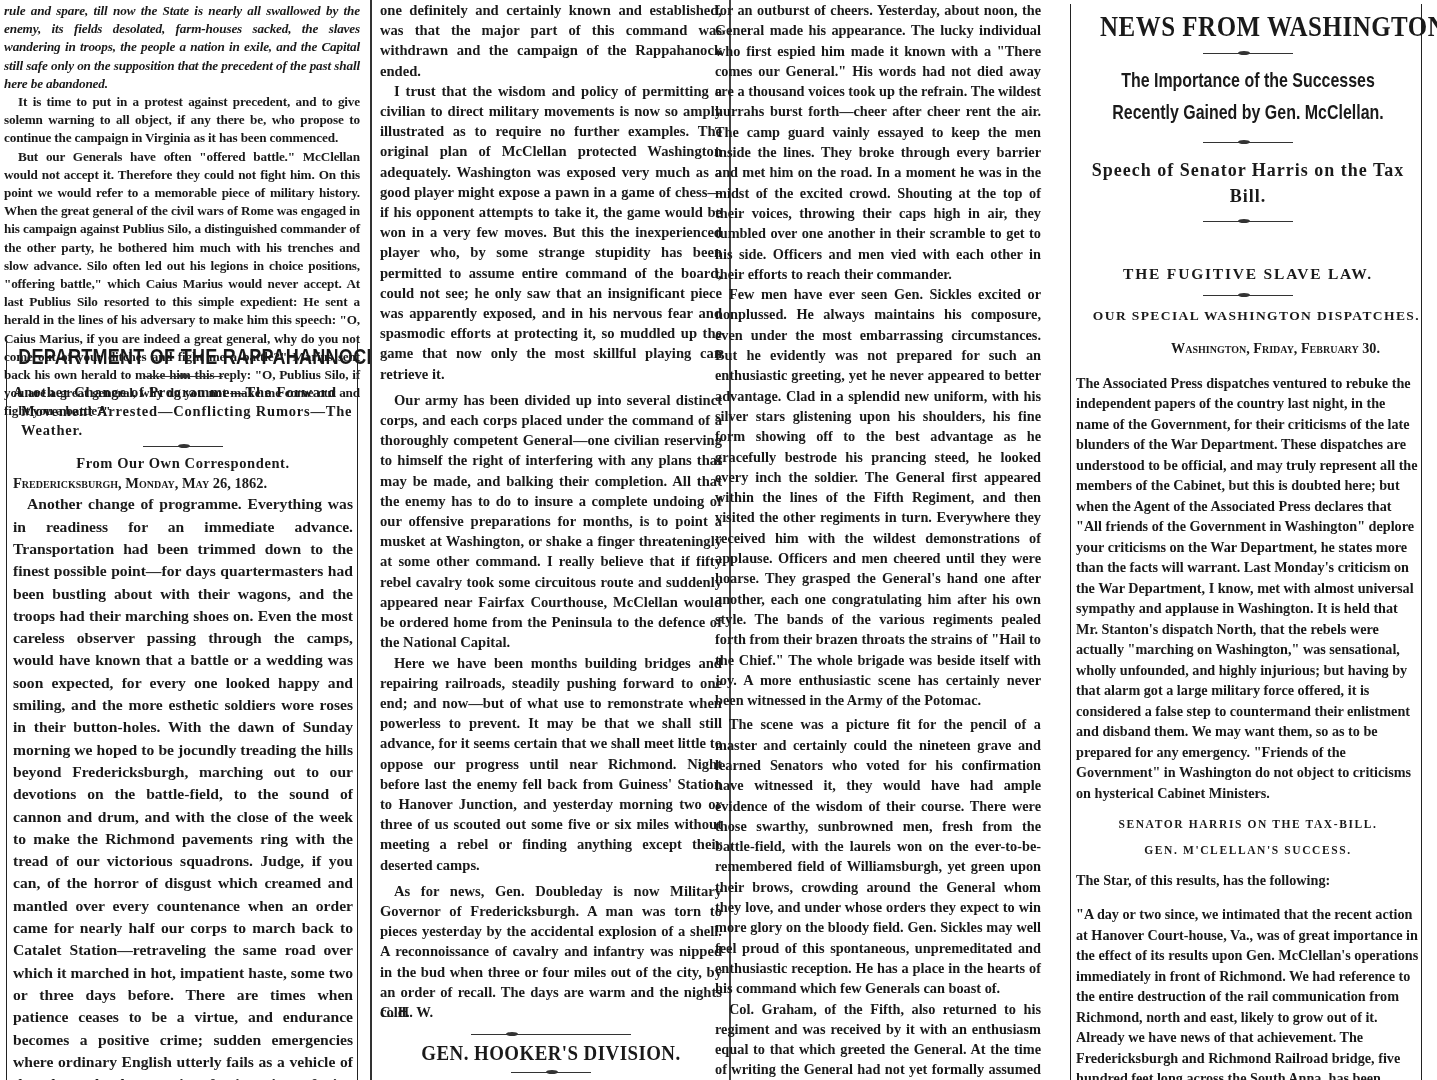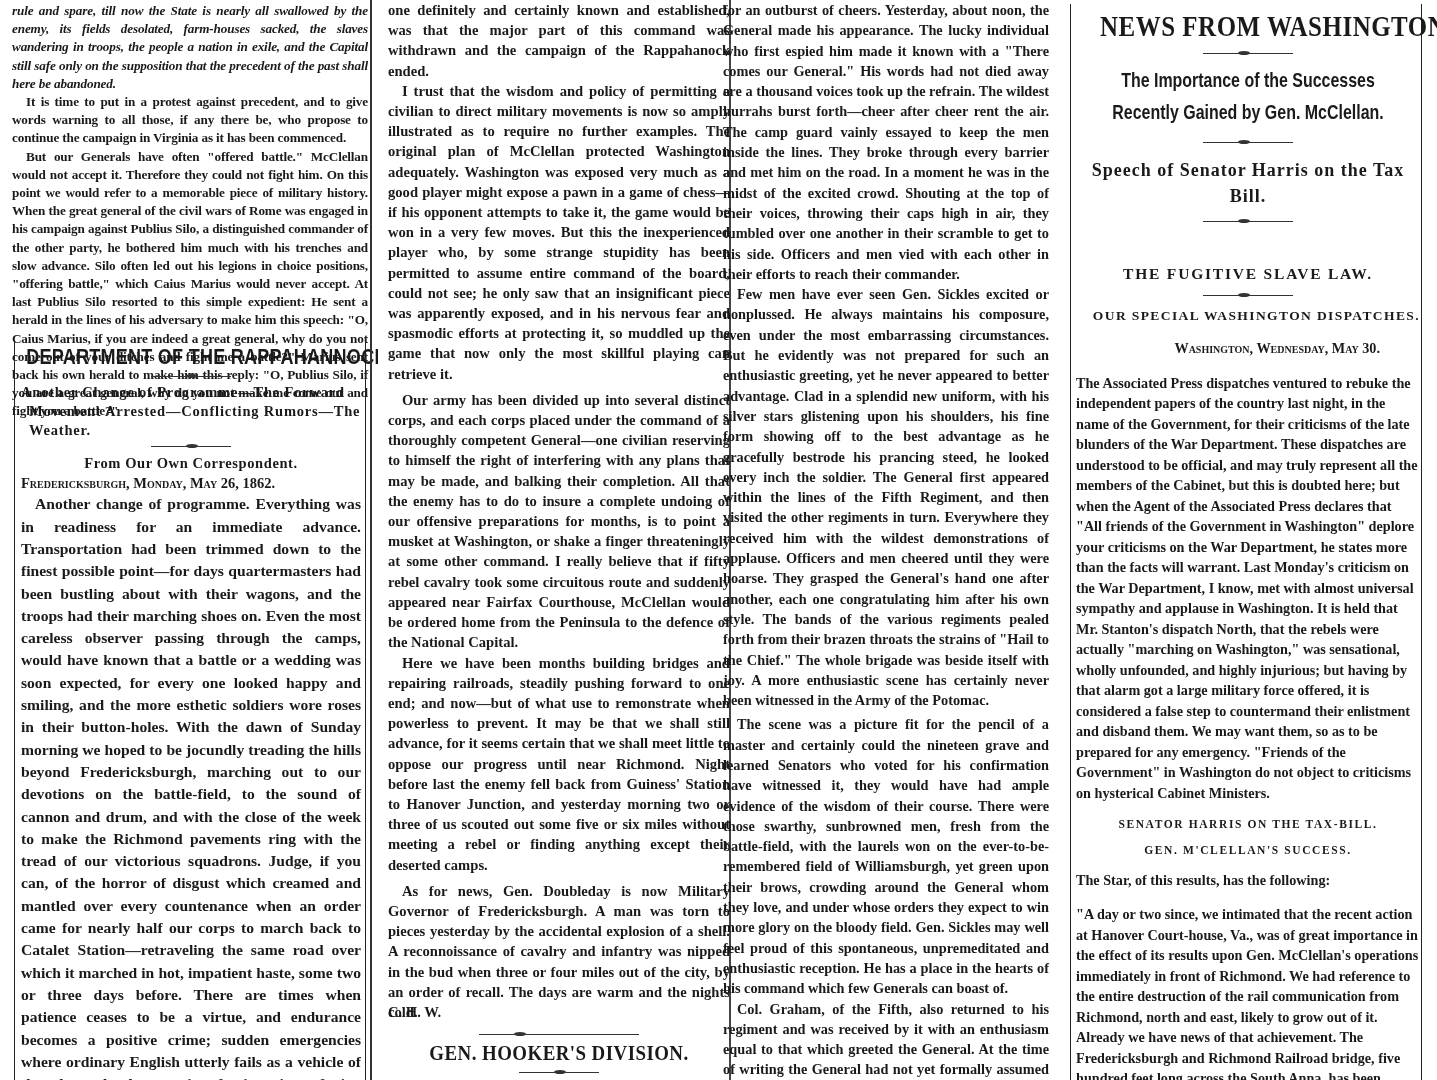--- a/index.html
+++ b/index.html
@@ -1,18 +1,18 @@
 <!DOCTYPE html>
 <html><head>
 <meta charset="utf-8">
 <style>
   html, body { margin:0; padding:0; background:#ffffff; }
   body { width:1437px; height:1080px; overflow:hidden; position:relative;
          font-family:"Liberation Serif","DejaVu Serif",serif; color:#1a1a1a; }
-  .col { position:absolute; top:0; height:1080px; overflow:hidden; box-sizing:border-box;margin-left:8px; }
+  .col { position:absolute; top:0; height:1080px; overflow:hidden; box-sizing:border-box; }
   .col p { margin:0; text-align:justify; font-size:14.6px; line-height:20.2px; }
   .col p.indent { text-indent:14px; }
   .c1 { left:0; width:370px; }
   .c1 .top { padding:2px 10px 0 4px; }
   .c1 .top p { font-size:13.2px; line-height:18.2px; font-weight:bold; letter-spacing:-0.15px; }
   .c1 .top p.ital { font-style:italic; }
   .c1 .dept { position:absolute; left:6px; top:340px; width:352px; height:740px;
               border-left:1.5px solid #222; border-right:1.5px solid #222; box-sizing:border-box; padding:0 4px 0 6px; }
   .c1 .dept .dept-body p { font-size:15.6px; line-height:22.3px; font-weight:bold; }
   .head-sans { font-family:"Liberation Sans","DejaVu Sans",sans-serif; font-weight:bold;
@@ -40,21 +40,21 @@
   .h-fugitive { font-family:"Liberation Serif","DejaVu Serif",serif; font-weight:bold; font-size:15.5px; text-align:center; letter-spacing:1.8px;margin-top:43px; }
   .h-special { font-family:"Liberation Serif","DejaVu Serif",serif; font-weight:bold; font-size:13.5px; text-align:right; letter-spacing:1.4px; }
   .subhead { text-align:center; font-weight:bold; font-size:11.5px; letter-spacing:1.6px; margin:14px 0; }
 </style>
 </head>
 <body>
 
 <div class="col c1">
   <div class="top">
     <p class="ital">rule and spare, till now the State is nearly all swallowed by the enemy, its fields desolated, farm-houses sacked, the slaves wandering in troops, the people a nation in exile, and the Capital still safe only on the supposition that the precedent of the past shall here be abandoned.</p>
-    <p class="indent">It is time to put in a protest against precedent, and to give words warning to all those, if any there be, who propose to continue the campaign in Virginia as it has been commenced.</p>
+    <p class="indent">It is time to put in a protest against precedent, and to give solemn warning to all object, if any there be, who propose to continue the campaign in Virginia as it has been commenced.</p>
     <p class="indent">But our Generals have often "offered battle." McClellan would not accept it. Therefore they could not fight him. On this point we would refer to a memorable piece of military history. When the great general of the civil wars of Rome was engaged in his campaign against Publius Silo, a distinguished commander of the other party, he bothered him much with his trenches and slow advance. Silo often led out his legions in choice positions, "offering battle," which Caius Marius would never accept. At last Publius Silo resorted to this simple expedient: He sent a herald in the lines of his adversary to make him this speech: "O, Caius Marius, if you are indeed a great general, why do you not come out of your ditches and fight me a battle?" Marius sent back his own herald to make him this reply: "O, Publius Silo, if you are a great general, why do you not make me come out and fight you a battle?"</p>
   </div>
   <div class="dept">
     <div class="head-sans">DEPARTMENT OF THE RAPPAHANNOCK.</div>
     <div class="dash"></div>
     <div class="deck">Another Change of Programme—The Forward Movement Arrested—Conflicting Rumors—The Weather.</div>
     <div class="dash"></div>
     <p class="center-bold" style="font-size:14.5px;letter-spacing:0.6px;">From Our Own Correspondent.</p>
     <p class="dateline smallcaps" style="font-size:14.5px;">Fredericksburgh, Monday, May 26, 1862.</p>
     <div class="dept-body">
@@ -92,19 +92,19 @@
 <div class="c4-inner">
   <div class="h-wash">NEWS FROM WASHINGTON.</div>
   <div class="dash" style="width:90px;margin:10px auto;"></div>
   <div class="h-imp">The Importance of the Successes Recently Gained by Gen. McClellan.</div>
   <div class="dash" style="width:90px;margin:14px auto;"></div>
   <div class="h-speech">Speech of Senator Harris on the Tax Bill.</div>
   <div class="dash" style="width:90px;margin:12px auto;"></div>
   <div class="h-fugitive">THE FUGITIVE SLAVE LAW.</div>
   <div class="dash" style="width:90px;margin:12px auto;"></div>
   <div class="h-special">OUR SPECIAL WASHINGTON DISPATCHES.</div>
-  <p class="dateline smallcaps" style="padding-right:40px;">Washington, Wednesday, May 30.</p>
+  <p class="dateline smallcaps" style="padding-right:40px;">Washington, Friday, February 30.</p>
   <p class="indent">The Associated Press dispatches ventured to rebuke the independent papers of the country last night, in the name of the Government, for their criticisms of the late blunders of the War Department. These dispatches are understood to be official, and may truly represent all the members of the Cabinet, but this is doubted here; but when the Agent of the Associated Press declares that "All friends of the Government in Washington" deplore your criticisms on the War Department, he states more than the facts will warrant. Last Monday's criticism on the War Department, I know, met with almost universal sympathy and applause in Washington. It is held that Mr. Stanton's dispatch North, that the rebels were actually "marching on Washington," was sensational, wholly unfounded, and highly injurious; but having by that alarm got a large military force offered, it is considered a false step to countermand their enlistment and disband them. We may want them, so as to be prepared for any emergency. "Friends of the Government" in Washington do not object to criticisms on hysterical Cabinet Ministers.</p>
   <div class="subhead">SENATOR HARRIS ON THE TAX-BILL.</div>
   <div class="subhead">GEN. M'CLELLAN'S SUCCESS.</div>
   <p class="indent">The Star, of this results, has the following:</p>
   <p class="indent">"A day or two since, we intimated that the recent action at Hanover Court-house, Va., was of great importance in the effect of its results upon Gen. McClellan's operations immediately in front of Richmond. We had reference to the entire destruction of the rail communication from Richmond, north and east, likely to grow out of it. Already we have news of that achievement. The Fredericksburgh and Richmond Railroad bridge, five hundred feet long across the South Anna, has been completely destroyed by our Sixth Cavalry, and Richmond is therefore wholly cut off from Fredericksburgh, Gordonsville, the Piedmont region, the valley, and Western Vir-</p>
 </div>
 
 </body></html>

